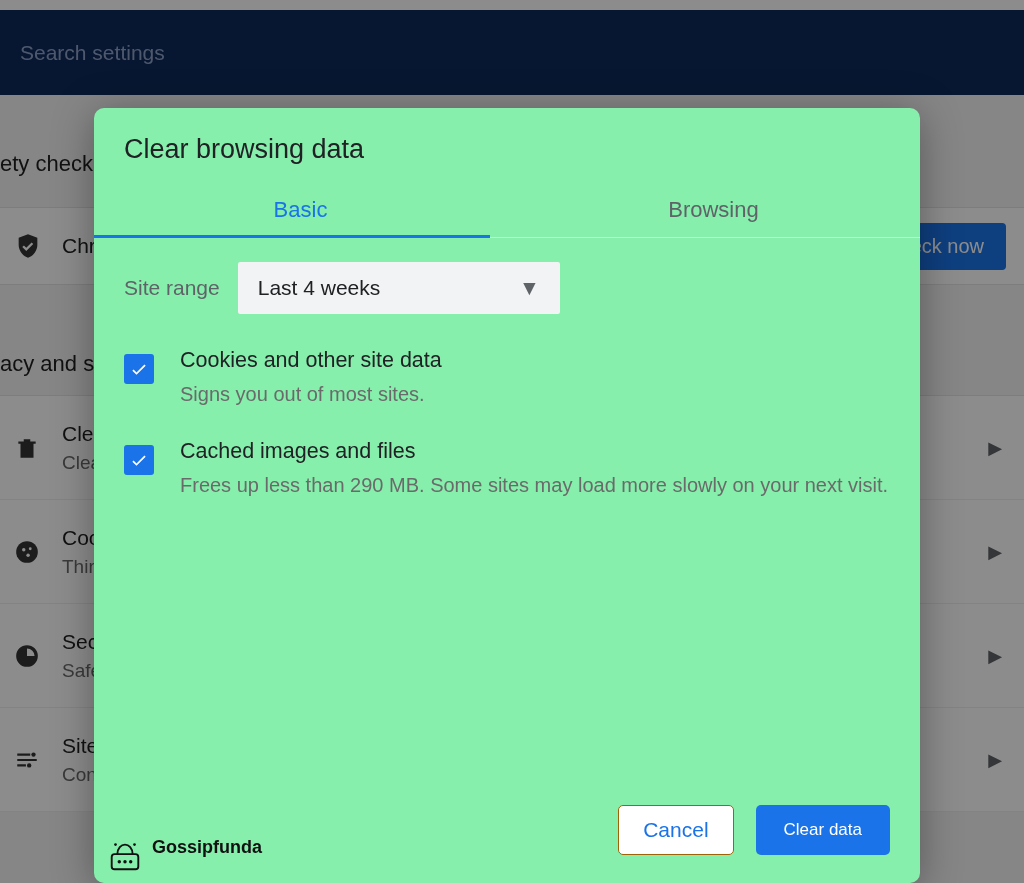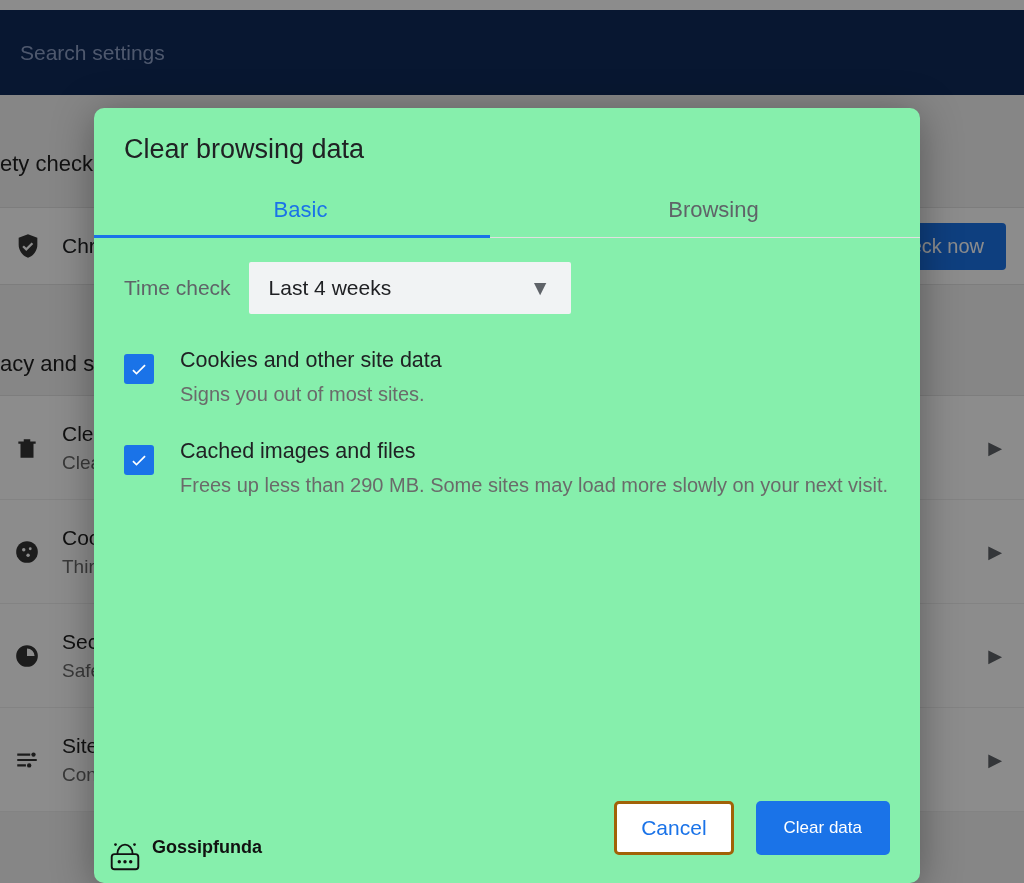--- a/index.html
+++ b/index.html
@@ -98,21 +98,21 @@
   }
   .chk svg { width: 20px; height: 20px; }
   .opt-text .o1 { font-size: 21.5px; color: #202124; margin-bottom: 6px; }
   .opt-text .o2 { font-size: 20px; color: #6a6a6a; line-height: 1.5; }
 
   .dlg-actions {
     display: flex; justify-content: flex-end; gap: 22px;
     padding: 0 30px 28px 30px;
   }
   .btn-cancel {
-    background: #fff; color: #1a73e8; border: 3px solid #a16207;
+    background: #fff; color: #1a73e8; border: 1px solid #a16207;
     font-size: 21px; padding: 12px 24px; border-radius: 5px; cursor: pointer; text-align: right;
   }
   .btn-primary {
     background: #1a73e8; color: #fff; border: none;
     font-size: 17px; padding: 12px 28px; border-radius: 5px; cursor: pointer;
   }
 
   
   .watermark {
     position: absolute; left: 106px; bottom: 8px;
@@ -215,21 +215,21 @@
   <div class="dlg-title">Clear browsing data</div>
 
   <div class="tabs">
     <div class="tab active">Basic</div>
     <div class="tab">Browsing</div>
     <div class="tab-underline"></div>
   </div>
 
   <div class="dlg-body">
     <div class="timerow">
-      <span class="timerow-label">Time check</span>
+      <span class="timerow-label">Site range</span>
       <div class="select-box">
         <span>Last 4 weeks</span>
         <span class="caret">▼</span>
       </div>
     </div>
 
 
     <div class="opt-row">
       <div class="chk">
         <svg viewBox="0 0 24 24">

